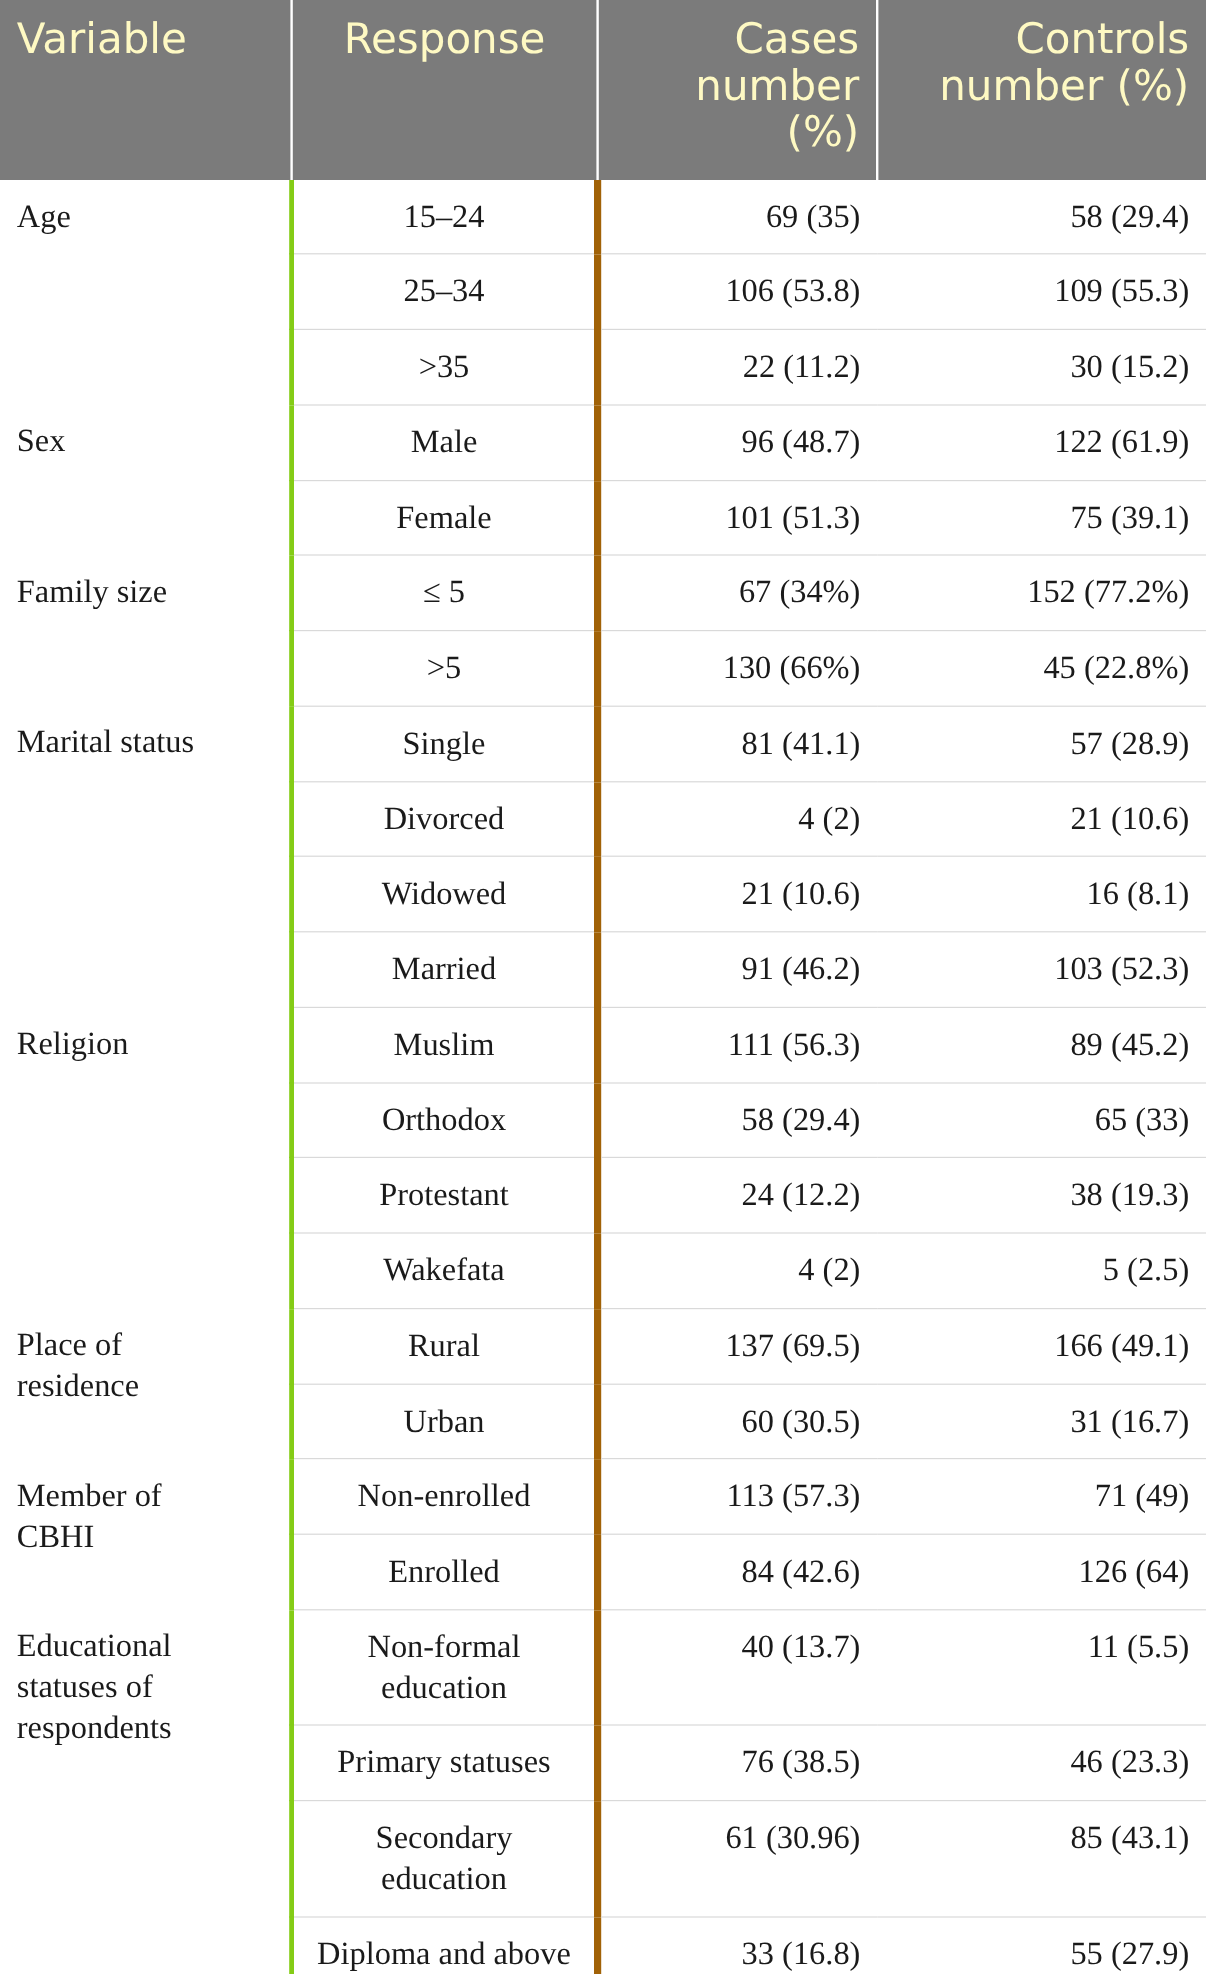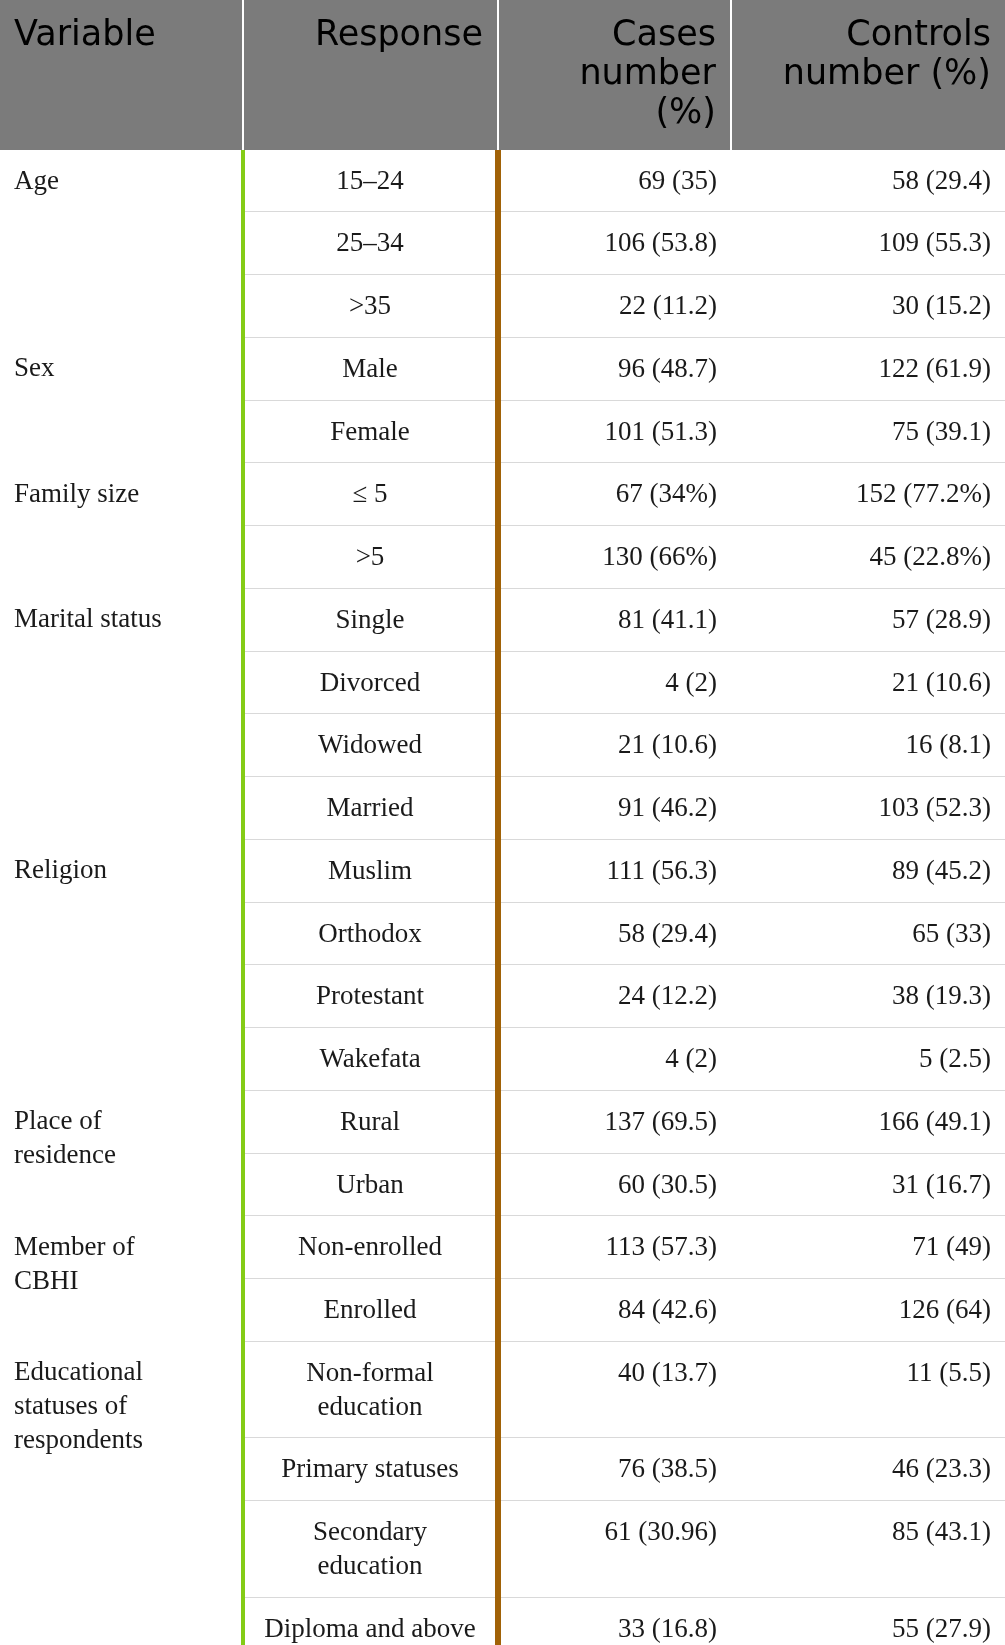--- a/index.html
+++ b/index.html
@@ -20,31 +20,31 @@
     width: 100%;
     table-layout: fixed;
   }
   table.data-table col.c-variable { width: 243px; }
   table.data-table col.c-response { width: 255px; }
   table.data-table col.c-cases    { width: 233px; }
   table.data-table col.c-controls { width: 274px; }
 
   thead th {
     background: #7b7b7b;
-    color: #000000;
+    color: #fef9c3;
     font-family: "DejaVu Sans", sans-serif;
     font-weight: 400;
     font-size: 35px;
     line-height: 1.12;
     padding: 14px 14px 18px 14px;
     vertical-align: top;
     border-right: 2px solid #ffffff;
   }
   thead th.th-variable { text-align: left; }
-  thead th.th-response { text-align: right; }
+  thead th.th-response { text-align: center; }
   thead th.th-cases,
   thead th.th-controls { text-align: right; }
   thead th:last-child { border-right: none; padding-left: 16px; }
 
   tbody td {
     font-size: 27px;
     line-height: 1.25;
     padding: 14px 14px;
     vertical-align: top;
     border-bottom: 1px solid #d9d9d9;

